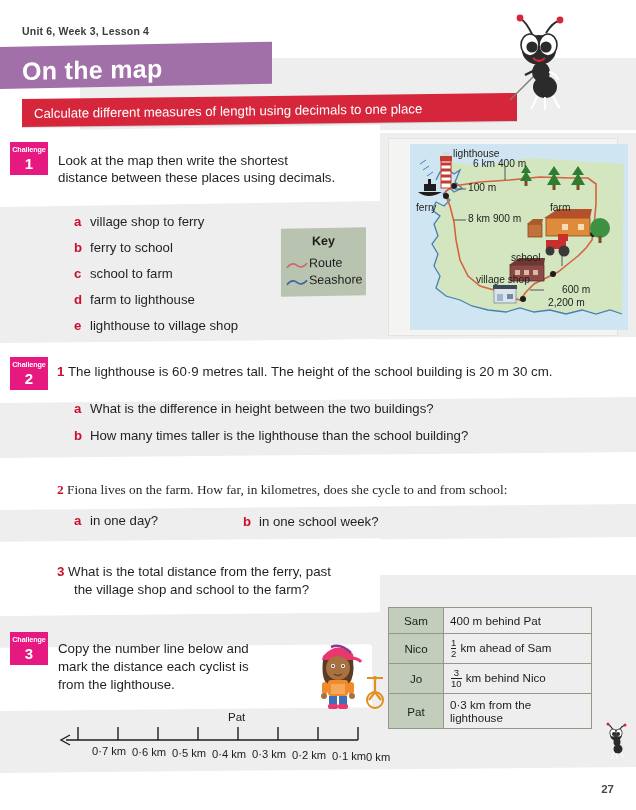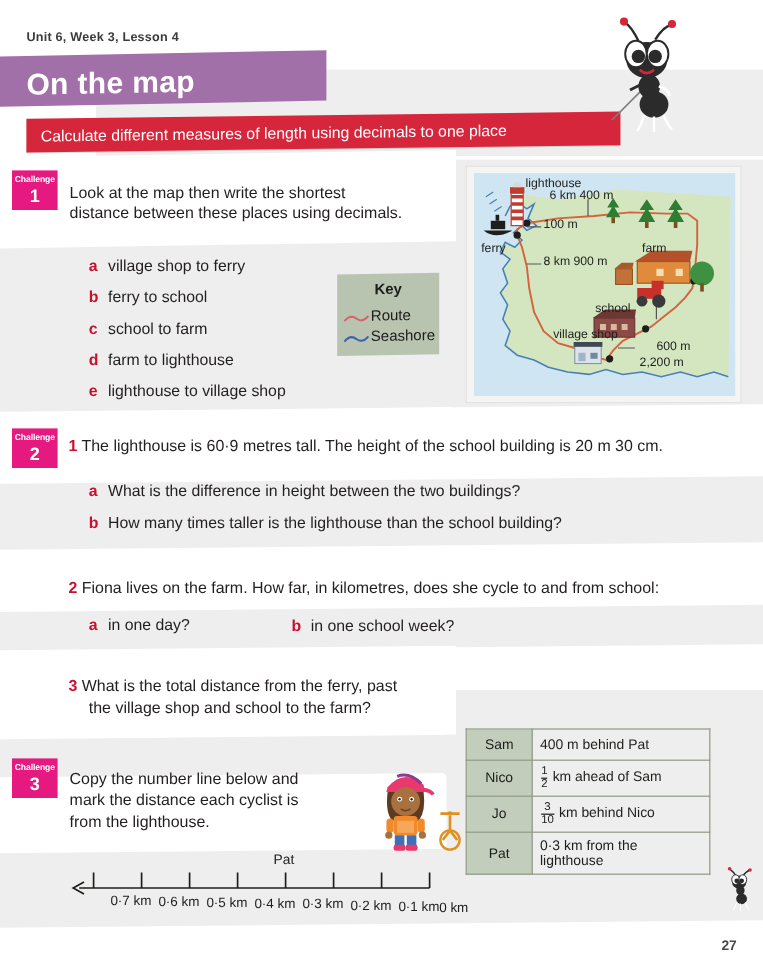--- a/index.html
+++ b/index.html
@@ -71,21 +71,21 @@
     font-size:12.5px;font-weight:700;color:#1d1d1b;
   }
   .krow{position:absolute;left:5px;font-size:12.5px;color:#1d1d1b;white-space:nowrap;}
   .krow svg{vertical-align:-3px;margin-right:1px;}
 
   
   .map-frame{
     position:absolute;left:389px;top:139px;width:228px;height:196px;
     background:#f4f4f2;box-shadow:0 0 0 1px #e3e3e1;
   }
-  .map-inner{position:absolute;left:6px;top:5px;width:218px;height:186px;overflow:hidden;}
+  .map-inner{position:absolute;left:21px;top:5px;width:218px;height:186px;overflow:hidden;}
   .map-label{position:absolute;font-size:10.2px;color:#1d1d1b;white-space:nowrap;}
 
   
   .tbl{position:absolute;left:388px;top:607px;width:204px;border-collapse:collapse;}
   .tbl td{border:1px solid #8f9a87;font-size:11.6px;padding:4px 6px;color:#1d1d1b;height:17px;vertical-align:middle;}
   .tbl td.name{width:42px;background:#c3cdbb;text-align:center;}
   .frac{display:inline-block;text-align:center;vertical-align:-5px;line-height:1;margin:0 1px;}
   .frac .n{display:block;font-size:9.5px;line-height:10px;}
   .frac .d{display:block;font-size:9.5px;line-height:10px;border-top:1px solid #1d1d1b;}
   .nl-ticklbl{position:absolute;font-size:11.2px;color:#1d1d1b;white-space:nowrap;padding-left:35px;}
@@ -297,21 +297,21 @@
     <span class="qnum">1</span>
     <span>The lighthouse is 60·9 metres tall. The height of the school building is 20 m 30 cm.</span>
   </div>
   <div class="sub" style="left:74px;top:400px;">
     <span class="slab">a</span><span>What is the difference in height between the two buildings?</span>
   </div>
   <div class="sub" style="left:74px;top:427px;">
     <span class="slab">b</span><span>How many times taller is the lighthouse than the school building?</span>
   </div>
 
-  <div class="q" style="left:57px;top:481px;width:575px;">
+  <div class="q" style="left:57px;top:481px;width:575px;font-family:Liberation Serif, serif;">
     <span class="qnum">2</span>
     <span>Fiona lives on the farm. How far, in kilometres, does she cycle to and from school:</span>
   </div>
   <div class="sub" style="left:74px;top:512px;">
     <span class="slab">a</span><span>in one day?</span>
   </div>
   <div class="sub" style="left:243px;top:513px;">
     <span class="slab">b</span><span>in one school week?</span>
   </div>
 

